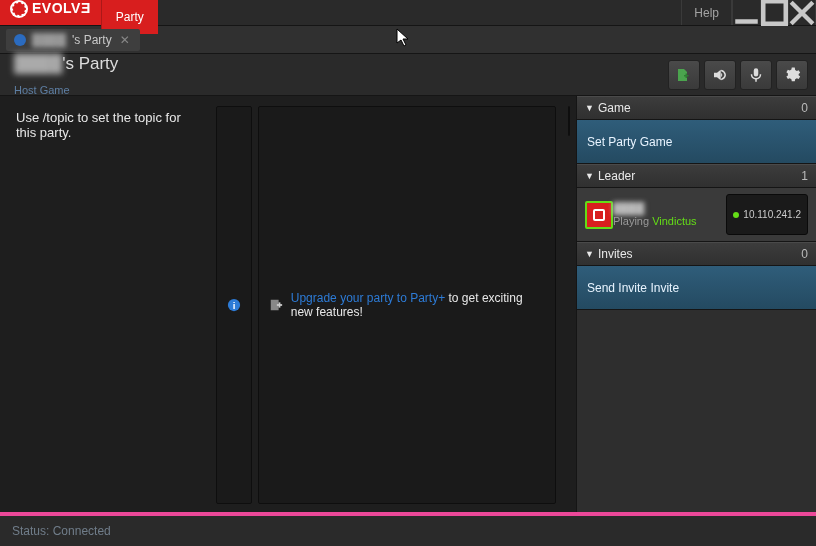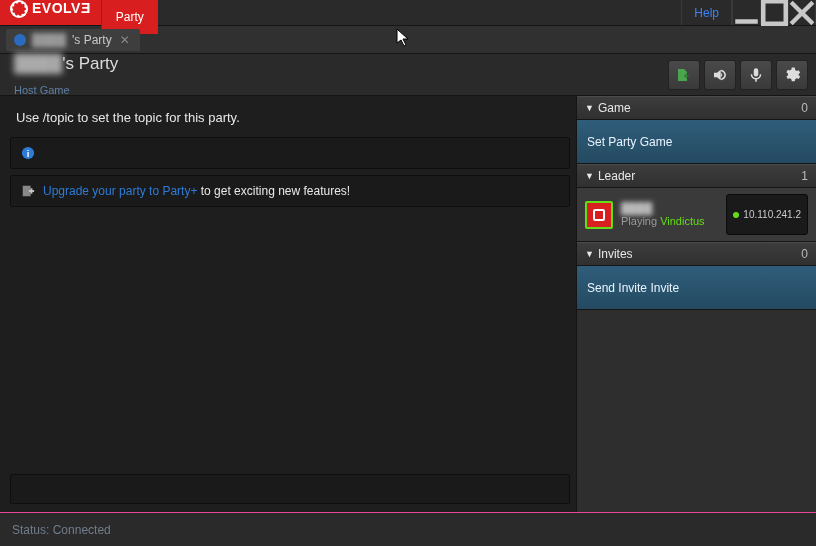--- a/index.html
+++ b/index.html
@@ -5,59 +5,59 @@
     * { margin: 0; padding: 0; box-sizing: border-box; font-family: "Segoe UI", Arial, sans-serif; }
     body { width: 816px; height: 546px; background: #1e1e1e; color: #c8c8c8; overflow: hidden; position: relative; }
     .titlebar { height: 26px; background: #2a2a2a; display: flex; align-items: stretch; border-bottom: 1px solid #151515; }
     .brand { display: flex; align-items: flex-start; background: #d81e1e; padding: 0 10px; gap: 4px; }
     .brand-logo { width: 18px; height: 18px; border-radius: 50%; background: #fff; position: relative; }
     .brand-logo::after { content:""; position:absolute; inset:3px; border-radius:50%; background:#d81e1e; }
     .brand-logo::before { content:""; position:absolute; inset:2px; border-radius:50%; border:2px dotted #d81e1e; }
     .brand-text { color:#fff; font-weight:bold; font-size:14px; letter-spacing:0.5px; }
     .titlebar-tab { background:#d81e1e; color:#fff; font-size:12px; display:flex; align-items:center; padding:17px 14px; border-left:1px solid rgba(0,0,0,.2); }
     .titlebar-spacer { flex:1; }
-    .help-btn { color:#3b82f6; font-size:12px; display:flex; align-items:center; padding:12px 12px; border-left:1px solid #3a3a3a; border-right:1px solid #3a3a3a; cursor:pointer; }
+    .help-btn { color:#a3a3a3; font-size:12px; display:flex; align-items:center; padding:12px 12px; border-left:1px solid #3a3a3a; border-right:1px solid #3a3a3a; cursor:pointer; }
     .win-btn { width:28px; display:flex; align-items:center; justify-content:center; color:#c8c8c8; cursor:pointer; font-size:14px; border-left:1px solid #3a3a3a; }
     .win-btn:last-child { border-right:1px solid #3a3a3a; }
     .tabbar { height:28px; background:#303030; border-bottom:1px solid #151515; display:flex; align-items:center; padding-left:6px; }
     .party-tab { height:22px; background:#3e3e3e; border-radius:2px; display:flex; align-items:center; gap:6px; padding:0 8px; font-size:12px; color:#c8c8c8; }
     .party-tab .dot { width:12px; height:12px; border-radius:50%; background:#2b6bbf; display:inline-block; }
     .party-tab .blur { filter:blur(2.5px); color:#999; }
     .party-tab .close { color:#888; cursor:pointer; padding:0 2px; }
     .headerbar { height:42px; display:flex; align-items:center; justify-content:space-between; padding:0 8px 0 14px; border-bottom:1px solid #151515; background:#2a2a2a; }
     .party-title { font-size:17px; color:#dcdcdc; }
     .party-title .blur { filter:blur(3px); color:#aaa; }
     .host-game { font-size:11px; color:#5e7fa4; margin-top:10px; }
     .head-buttons { display:flex; gap:4px; }
     .hbtn { width:32px; height:30px; background:linear-gradient(#4a4a4a,#3a3a3a); border:1px solid #222; border-radius:3px; display:flex; align-items:center; justify-content:center; color:#ddd; cursor:pointer; }
     .hbtn svg { width:18px; height:18px; }
     .content { position:absolute; top:96px; bottom:34px; left:0; right:0; display:flex; }
-    .chat-col { flex:1; display:flex; flex-direction:column; padding:10px 6px 8px 10px; gap:6px; }
+    .chat-col { flex:1; display:flex; flex-direction:row; padding:10px 6px 8px 10px; gap:6px; }
     .topic { font-size:13px; color:#e8e8e8; padding:4px 6px 6px 6px; }
     .msgbox { background:#1a1a1a; border:1px solid #0e0e0e; border-radius:2px; padding:8px 10px; font-size:12px; display:flex; gap:8px; align-items:center; color:#e8e8e8; }
     .msgbox .link { color:#2d7bd6; }
     .msgbox .iicon { width:14px; height:14px; flex-shrink:0; }
     .chat-spacer { flex:1; }
     .input-bar { height:30px; background:#1a1a1a; border:1px solid #0e0e0e; border-radius:2px; }
     .side-col { width:240px; border-left:1px solid #151515; display:flex; flex-direction:column; background:#2a2a2a; }
     .section-head { height:24px; background:linear-gradient(#3c3c3c,#303030); border-top:1px solid #4a4a4a; border-bottom:1px solid #151515; display:flex; align-items:center; padding:0 8px; font-size:12px; color:#e8e8e8; cursor:pointer; }
     .section-head .disc { margin-right:4px; font-size:9px; }
     .section-head .count { margin-left:auto; color:#bbb; }
     .action-row { height:44px; background:linear-gradient(#2f5d7a,#244a61); display:flex; align-items:center; padding:0 10px; font-size:12px; color:#e8f4ff; cursor:pointer; border-bottom:1px solid #151515; }
-    .member-row { padding:6px 8px; display:flex; gap:8px; align-items:center; background:#3a3a3a; border-bottom:1px solid #151515; }
+    .member-row { padding:6px 8px; display:flex; gap:0; align-items:center; background:#3a3a3a; border-bottom:1px solid #151515; }
     .avatar { width:28px; height:28px; background:#d81e1e; border:2px solid #64dd17; border-radius:2px; position:relative; flex-shrink:0;}
     .avatar::after{content:"";position:absolute;inset:6px;border:2px solid #fff;border-radius:2px;}
     .member-info { display:flex; flex-direction:column; font-size:11px; line-height:13px; }
     .member-info .name { filter:blur(2.5px); color:#bbb; }
     .member-info .game { color:#999; }
     .member-info .game .gname { color:#64dd17; }
     .ip-pill { margin-left:auto; font-size:10px; background:#1a1a1a; border:1px solid #0a0a0a; border-radius:3px; padding:14px 6px; display:flex; align-items:center; gap:4px; color:#ccc; }
     .ip-pill .dot { width:6px; height:6px; border-radius:50%; background:#64dd17; }
     .side-rest { flex:1; background:#2e2e2e; }
-    .statusbar { position:absolute; bottom:0; left:0; right:0; height:34px; background:#2a2a2a; border-top:1px solid #ec4899; display:flex; align-items:center; padding:0 12px; font-size:12px; color:#707d8a; }
+    .statusbar { position:absolute; bottom:0; left:0; right:0; height:34px; background:#2a2a2a; border-top:4px solid #ec4899; display:flex; align-items:center; padding:0 12px; font-size:12px; color:#707d8a; }
     .cursor { position:absolute; top:28px; left:396px; pointer-events:none; }
   </style>
 </head>
 <body>
 
 <div class="titlebar">
   <div class="brand">
     <span class="brand-logo"></span>
     <span class="brand-text">EVOLVƎ</span>
   </div>

